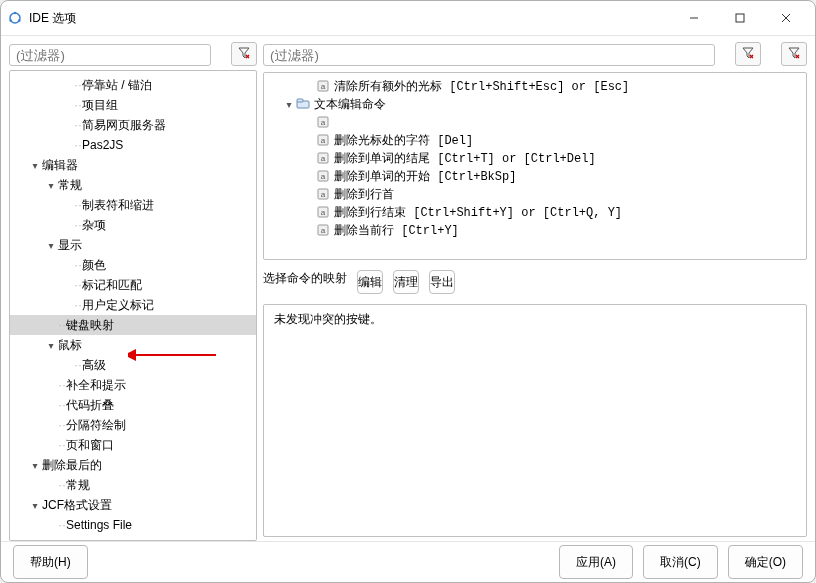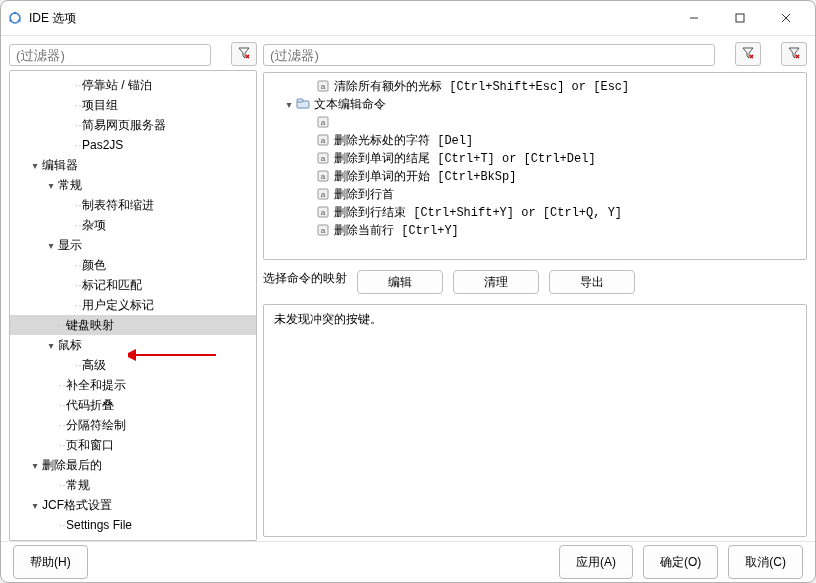--- a/index.html
+++ b/index.html
@@ -22,21 +22,21 @@
 .tree-row.selected{background:#d8d8d8}
 .ind1{padding-left:34px}.ind2{padding-left:50px}.ind0{padding-left:18px}
 .node-icon{width:14px;height:12px;margin-right:4px;display:inline-flex;align-items:center;justify-content:center}
 .lbl{}
 .cmdtree{border:1px solid #c0c0c0;border-radius:2px;overflow:auto;height:178px;padding:4px 0}
 .cmd-row{height:18px;display:flex;align-items:center;white-space:nowrap}
 .cmd-row .twisty{width:14px;text-align:center;color:#555;font-size:10px}
 .cmd-ind1{padding-left:18px}.cmd-ind2{padding-left:38px}
 .mono{font-family:Liberation Mono, monospace}
 .btnrow{display:flex;gap:10px;padding:4px 0}
-.smbtn{height:22px;padding:0 30px;border:1px solid #c0c0c0;border-radius:4px;background:#fdfdfd;display:flex;align-items:center}
+.smbtn{height:22px;padding:0 0;border:1px solid #c0c0c0;border-radius:4px;background:#fdfdfd;display:flex;align-items:center}
 .conflict{flex:1;border:1px solid #c0c0c0;border-radius:2px;padding:6px 10px;overflow:auto;margin-bottom:4px}
 .footer{height:40px;border-top:1px solid #e5e5e5;display:flex;align-items:center;padding:0 12px;gap:10px}
 .footer .spacer{flex:1}
 .ftbtn{height:24px;padding:4px 16px;border:1px solid #b8b8b8;border-radius:4px;background:#fdfdfd;display:flex;align-items:center}
 .arrow{position:absolute;left:118px;top:276px;pointer-events:none}
 .treebox::-webkit-scrollbar,.cmdtree::-webkit-scrollbar{width:14px}
 .treebox::-webkit-scrollbar-thumb,.cmdtree::-webkit-scrollbar-thumb{background:#c8c8c8;border-radius:7px;border:3px solid #fff}
 </style>
 </head>
 <body>
@@ -325,16 +325,16 @@
       <div class="conflict">
         <span>未发现冲突的按键。</span>
       </div>
     </div>
   </div>
 
   <div class="footer">
     <div class="ftbtn">帮助(H)</div>
     <span class="spacer"></span>
     <div class="ftbtn">应用(A)</div>
+    <div class="ftbtn">取消(C)</div>
     <div class="ftbtn">确定(O)</div>
-    <div class="ftbtn">取消(C)</div>
   </div>
 </div>
 
 </body></html>

